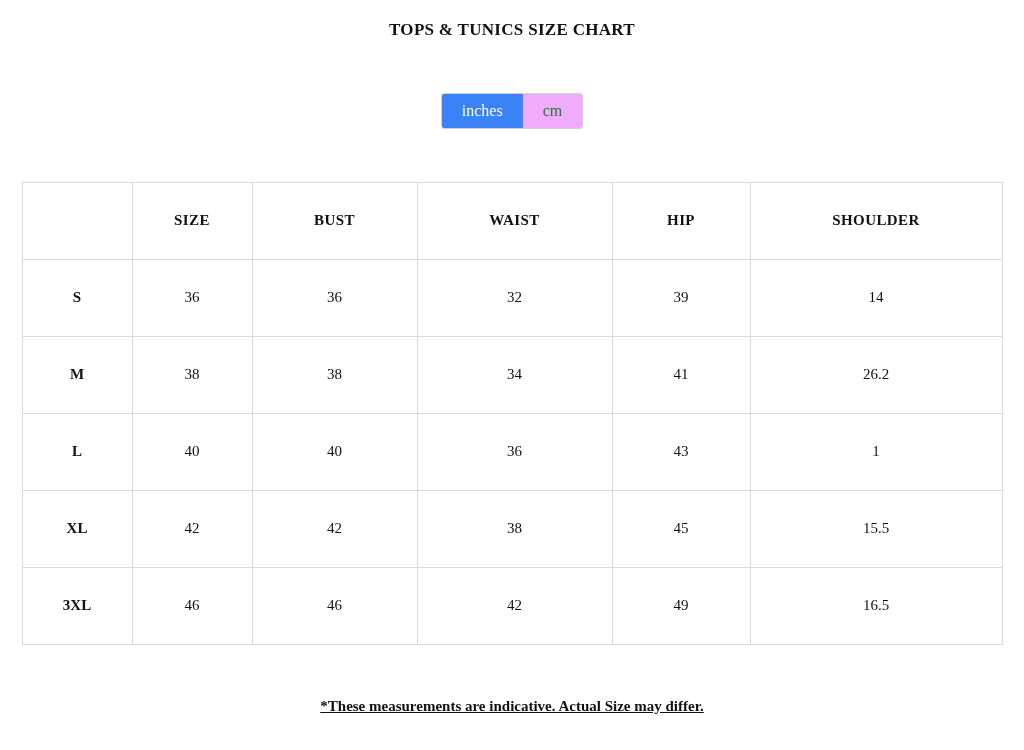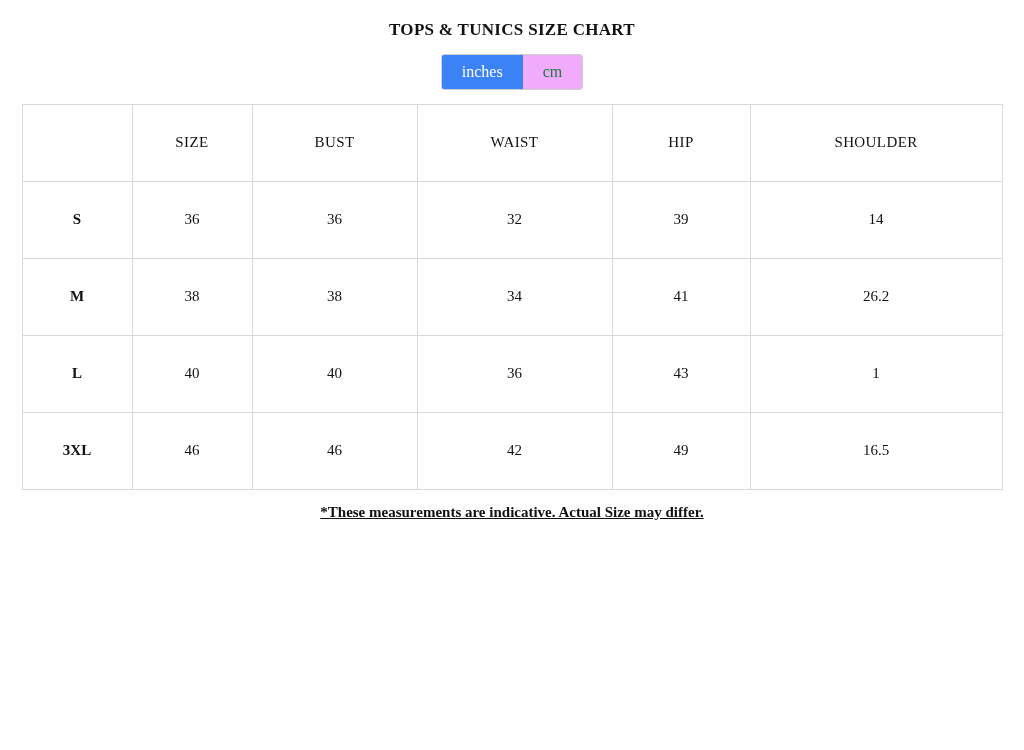--- a/index.html
+++ b/index.html
@@ -15,20 +15,21 @@
     overflow: hidden;
   }
   .page {
     width: 1024px;
     height: 750px;
     box-sizing: border-box;
     display: flex;
     flex-direction: column;
     align-items: center;
     padding-top: 20px;
+    gap: 39px;
   }
   .chart-title {
     font-size: 17px;
     font-weight: bold;
     letter-spacing: 0.3px;
     color: #111111;
     text-align: center;
     margin: 0 0 14px 0;
   }
   .unit-toggle {
@@ -62,21 +63,21 @@
   table.size-table th,
   table.size-table td {
     border: 1px solid #d9d9d9;
     text-align: center;
     vertical-align: middle;
     height: 74px;
     font-size: 15px;
     color: #111111;
   }
   table.size-table thead th {
-    font-weight: normal;
+    font-weight: bold;
     font-size: 15px;
     letter-spacing: 0.4px;
   }
   table.size-table tbody td.rowhead {
     font-weight: bold;
     font-size: 15px;
   }
   table.size-table col.c0 { width: 110px; }
   table.size-table col.c1 { width: 120px; }
   table.size-table col.c2 { width: 165px; }
@@ -142,20 +143,28 @@
       </tr>
       <tr>
         <td class="rowhead">L</td>
         <td>40</td>
         <td>40</td>
         <td>36</td>
         <td>43</td>
         <td>1</td>
       </tr>
       <tr>
+        <td class="rowhead">XL</td>
+        <td>42</td>
+        <td>42</td>
+        <td>38</td>
+        <td>45</td>
+        <td>15.5</td>
+      </tr>
+      <tr>
         <td class="rowhead">3XL</td>
         <td>46</td>
         <td>46</td>
         <td>42</td>
         <td>49</td>
         <td>16.5</td>
       </tr>
     </tbody>
   </table>
 

